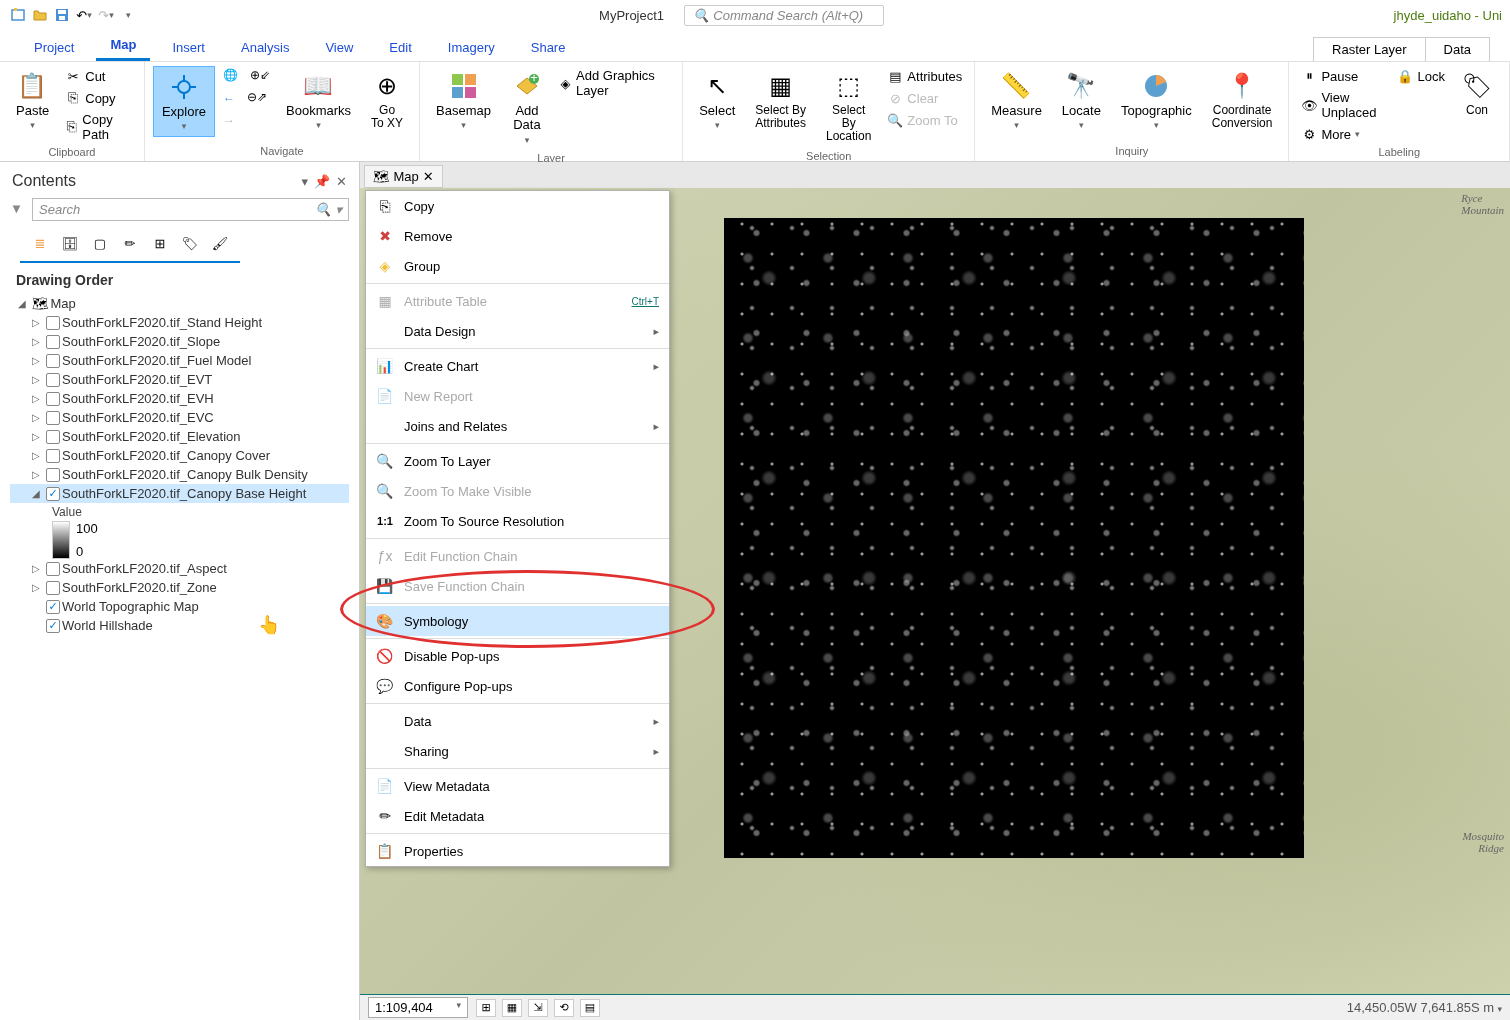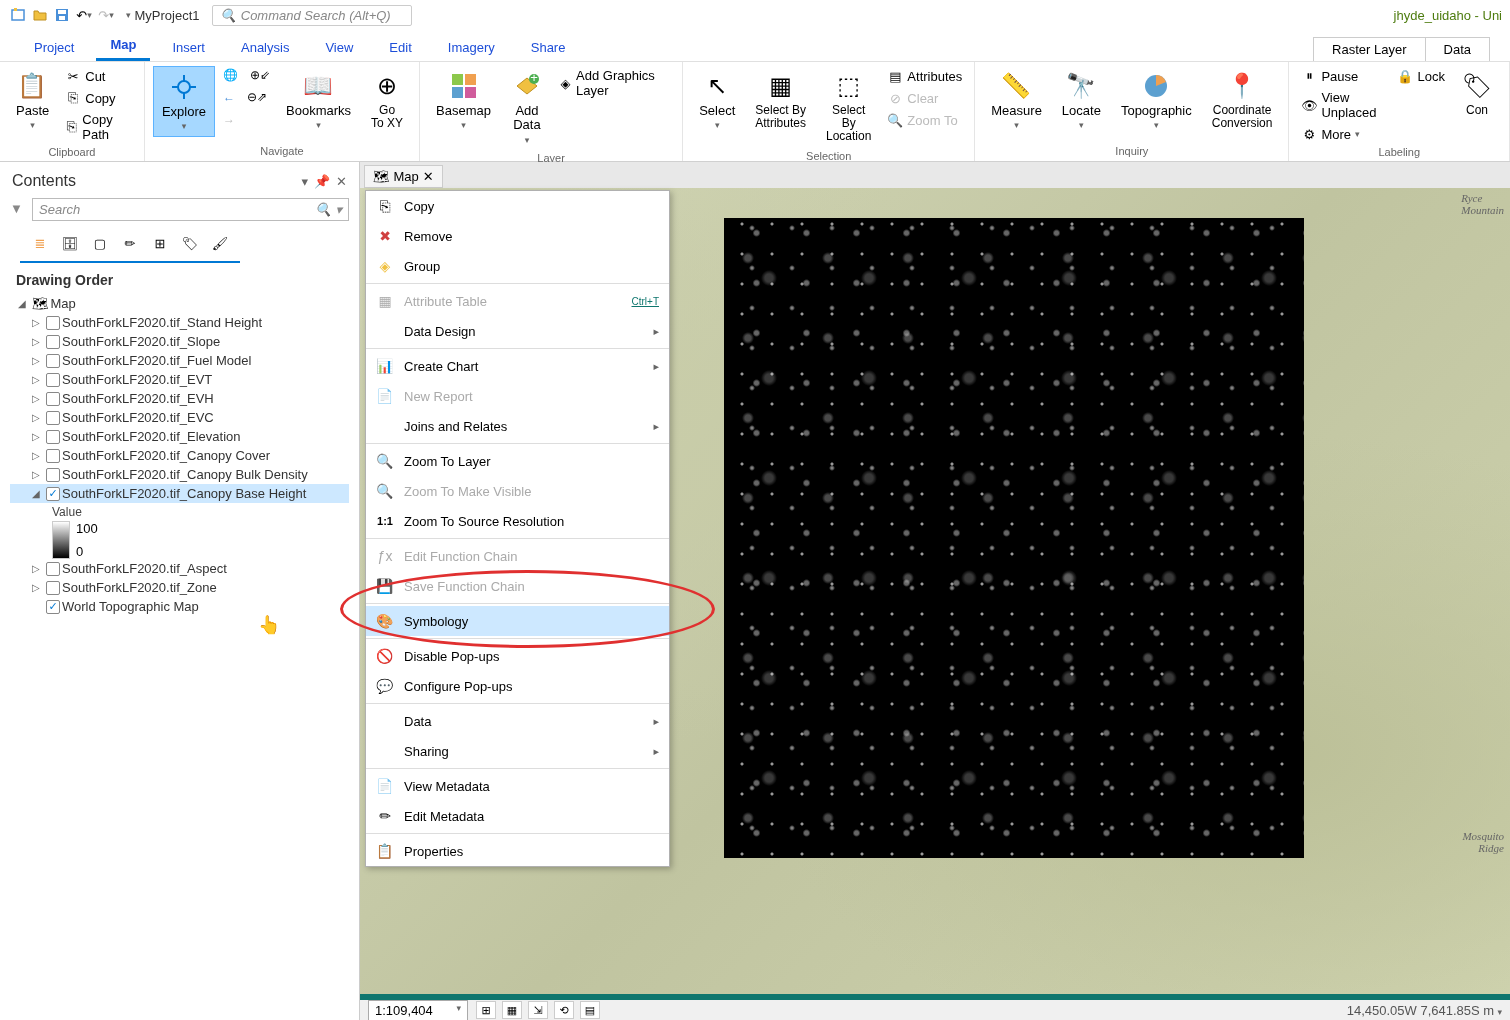--- a/index.html
+++ b/index.html
@@ -2,21 +2,21 @@
 <html><head>
 <meta charset="utf-8">
 <style>
 * { box-sizing: border-box; margin: 0; padding: 0; font-family: 'Segoe UI', Arial, sans-serif; font-size: 13px; }
 body { background: #f5f5f5; width: 1510px; height: 1020px; overflow: hidden; }
 
 
 .titlebar { height: 30px; background: #fff; display: flex; align-items: center; padding: 0 8px; gap: 4px; }
 .titlebar .qat { display: flex; gap: 2px; align-items: center; }
 .qat-icon { width: 20px; height: 20px; display: flex; align-items: center; justify-content: center; cursor: pointer; }
-.title-center { flex: 1; text-align: center; display: flex; justify-content: flex-start; gap: 12px; align-items: center; }
+.title-center { flex: 1; text-align: center; display: flex; justify-content: center; gap: 20px; align-items: center; }
 .title-project { color: #333; }
 .search-box { border: 1px solid #ccc; border-radius: 2px; padding: 2px 8px; width: 200px; background: #fff; color: #888; font-style: italic; display: flex; align-items: center; gap: 4px; }
 .title-user { color: #4d7c0f; margin-left: 41px; }
 
 
 .ribbon-tabs { height: 32px; background: #fff; display: flex; align-items: flex-end; gap: 8px; padding: 0 20px; border-bottom: 1px solid #e0e0e0; }
 .ribbon-tab { padding: 6px 14px; cursor: pointer; color: #1d4ed8; }
 .ribbon-tab.active { border-bottom: 3px solid #0078d4; font-weight: 600; }
 .contextual-group { margin-left: auto; display: flex; gap: 0; }
 .contextual-tab { padding: 4px 18px; border: 1px solid #ccc; border-bottom: none; background: #fff; margin-left: -1px; }
@@ -77,21 +77,21 @@
 .raster-noise { position: absolute; inset: 0; background-image: 
   radial-gradient(circle at 60% 20%, rgba(255,255,255,0.6) 1px, transparent 2px),
   radial-gradient(circle at 70% 25%, rgba(255,255,255,0.5) 1px, transparent 3px),
   radial-gradient(circle at 65% 30%, rgba(255,255,255,0.4) 2px, transparent 4px),
   radial-gradient(circle at 30% 50%, rgba(120,120,120,0.6) 3px, transparent 6px),
   radial-gradient(circle at 45% 60%, rgba(80,80,80,0.7) 4px, transparent 8px);
   background-size: 30px 30px, 40px 40px, 50px 50px, 80px 80px, 100px 100px;
 }
 .map-label-ryce { position: absolute; right: 6px; top: 4px; font-size: 11px; color: #666; font-style: italic; font-family: Georgia, serif; }
 .map-label-mosquito { position: absolute; right: 6px; top: 642px; font-size: 11px; color: #666; font-style: italic; font-family: Georgia, serif; text-align: right; }
-.status-bar { height: 26px; background: #f0f0f0; border-top: 6px solid #0f766e; display: flex; align-items: center; padding: 0 8px; gap: 8px; }
+.status-bar { height: 26px; background: #f0f0f0; border-top: 1px solid #0f766e; display: flex; align-items: center; padding: 0 8px; gap: 8px; }
 .scale-box { border: 1px solid #aaa; padding: 2px 6px; background: #fff; width: 100px; display: flex; justify-content: space-between; }
 .status-icons { display: flex; gap: 6px; }
 .status-icon { width: 20px; height: 18px; border: 1px solid #ccc; background: #fff; display: flex; align-items: center; justify-content: center; font-size: 11px; }
 .coords { margin-left: auto; color: #555; font-size: 12px; }
 
 
 .context-menu { position: absolute; left: 365px; top: 190px; width: 305px; background: #fff; border: 1px solid #b0b0b0; box-shadow: 2px 2px 6px rgba(0,0,0,0.25); z-index: 100; }
 .menu-item { display: flex; align-items: center; padding: 6px 10px; gap: 10px; cursor: pointer; position: relative; }
 .menu-item.disabled { color: #aaa; }
 .menu-item.highlighted { background: #cde8ff; }
@@ -454,20 +454,25 @@
             <span class="checkbox"></span>
             <span class="tree-label">SouthForkLF2020.tif_Zone</span>
           </div>
         </div>
       <div id="layers-checked">
           <div class="tree-item nested">
             <span class="expand" style="visibility:hidden">▷</span>
             <span class="checkbox checked"></span>
             <span class="tree-label">World Topographic Map</span>
           </div>
+          <div class="tree-item nested">
+            <span class="expand" style="visibility:hidden">▷</span>
+            <span class="checkbox checked"></span>
+            <span class="tree-label">World Hillshade</span>
+          </div>
         </div>
     </div>
   </div>
 
   <div class="map-area">
     <div class="map-tabs">
       <div class="map-tab">
         <span>🗺</span>
         <span>Map</span>
         <span>✕</span>

